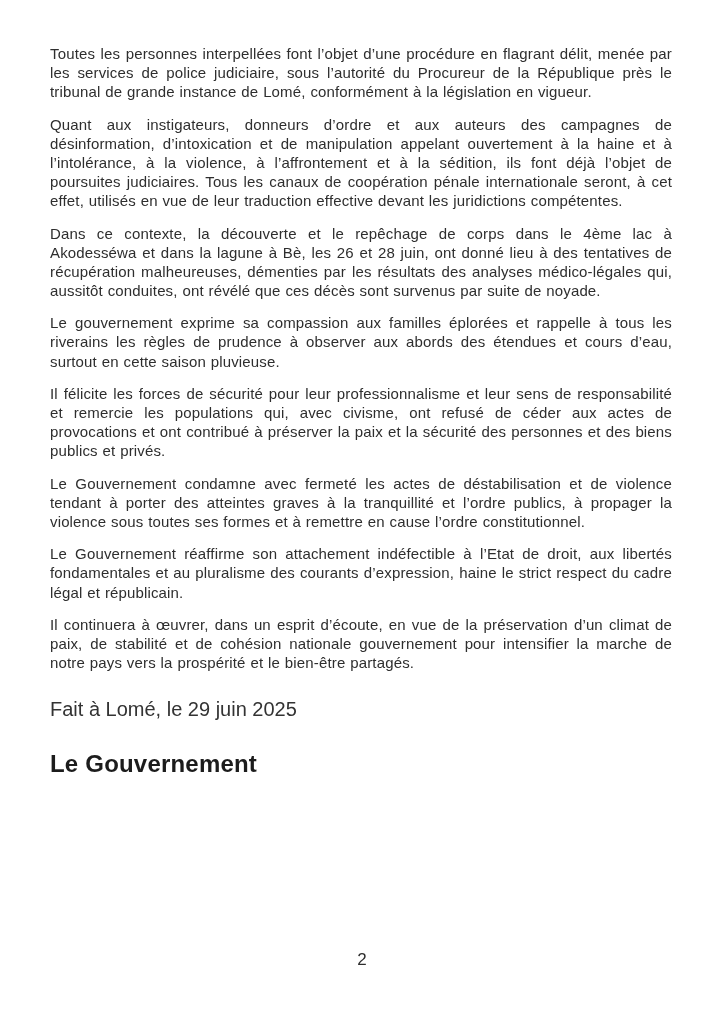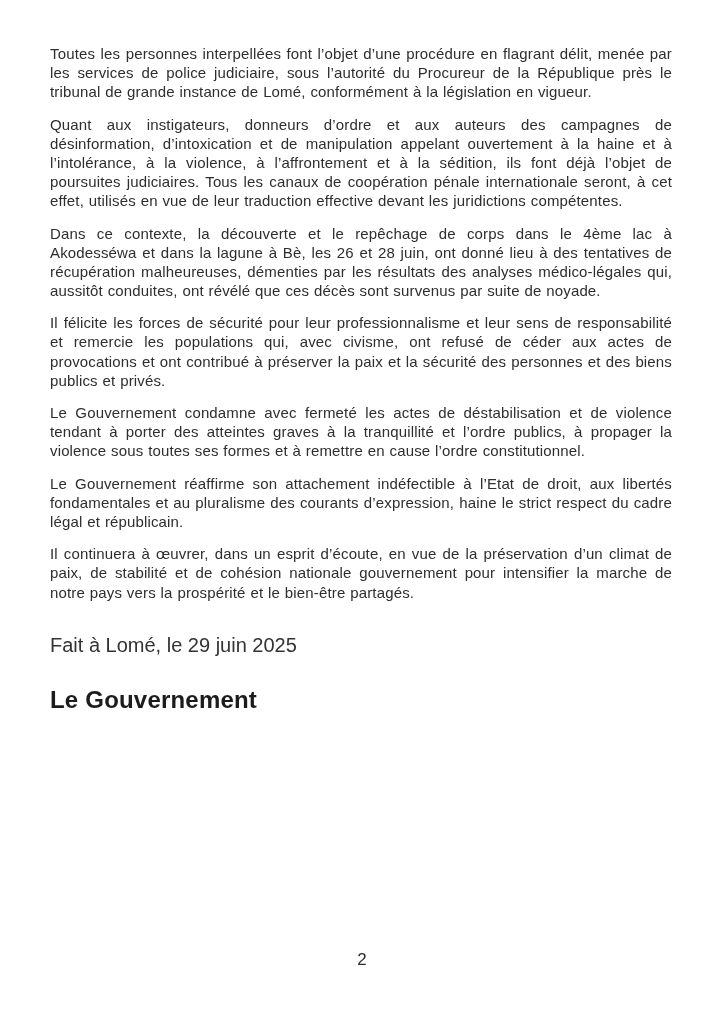--- a/index.html
+++ b/index.html
@@ -26,21 +26,21 @@
   }
   .body-text p {
     margin: 0 0 13px 0;
     font-size: 15px;
     line-height: 1.28;
     text-align: justify;
     letter-spacing: 0.15px;
     word-spacing: 0.5px;
   }
   .dateline {
-    margin-top: 30px;
+    margin-top: 24px;
     font-size: 20px;
     line-height: 1.3;
     color: #333333;
     text-align: left;
   }
   .signature {
     margin-top: 28px;
     font-size: 24px;
     font-weight: 700;
     letter-spacing: 0.2px;
@@ -60,20 +60,21 @@
 </style>
 </head>
 <body>
 
 <div class="page">
 
   <div class="body-text">
     <p>Toutes les personnes interpellées font l’objet d’une procédure en flagrant délit, menée par les services de police judiciaire, sous l’autorité du Procureur de la République près le tribunal de grande instance de Lomé, conformément à la législation en vigueur.</p>
     <p>Quant aux instigateurs, donneurs d’ordre et aux auteurs des campagnes de désinformation, d’intoxication et de manipulation appelant ouvertement à la haine et à l’intolérance, à la violence, à l’affrontement et à la sédition, ils font déjà l’objet de poursuites judiciaires. Tous les canaux de coopération pénale internationale seront, à cet effet, utilisés en vue de leur traduction effective devant les juridictions compétentes.</p>
     <p>Dans ce contexte, la découverte et le repêchage de corps dans le 4ème lac à Akodesséwa et dans la lagune à Bè, les 26 et 28 juin, ont donné lieu à des tentatives de récupération malheureuses, démenties par les résultats des analyses médico-légales qui, aussitôt conduites, ont révélé que ces décès sont survenus par suite de noyade.</p>
+    <p>Le gouvernement exprime sa compassion aux familles éplorées et rappelle à tous les riverains les règles de prudence à observer aux abords des étendues et cours d’eau, surtout en cette saison pluvieuse.</p>
     <p>Il félicite les forces de sécurité pour leur professionnalisme et leur sens de responsabilité et remercie les populations qui, avec civisme, ont refusé de céder aux actes de provocations et ont contribué à préserver la paix et la sécurité des personnes et des biens publics et privés.</p>
     <p>Le Gouvernement condamne avec fermeté les actes de déstabilisation et de violence tendant à porter des atteintes graves à la tranquillité et l’ordre publics, à propager la violence sous toutes ses formes et à remettre en cause l’ordre constitutionnel.</p>
     <p>Le Gouvernement réaffirme son attachement indéfectible à l’Etat de droit, aux libertés fondamentales et au pluralisme des courants d’expression, haine le strict respect du cadre légal et républicain.</p>
     <p>Il continuera à œuvrer, dans un esprit d’écoute, en vue de la préservation d’un climat de paix, de stabilité et de cohésion nationale gouvernement pour intensifier la marche de notre pays vers la prospérité et le bien-être partagés.</p>
   </div>
 
   <div class="dateline">Fait à Lomé, le 29 juin 2025</div>
 
   <div class="signature">Le Gouvernement</div>
 

